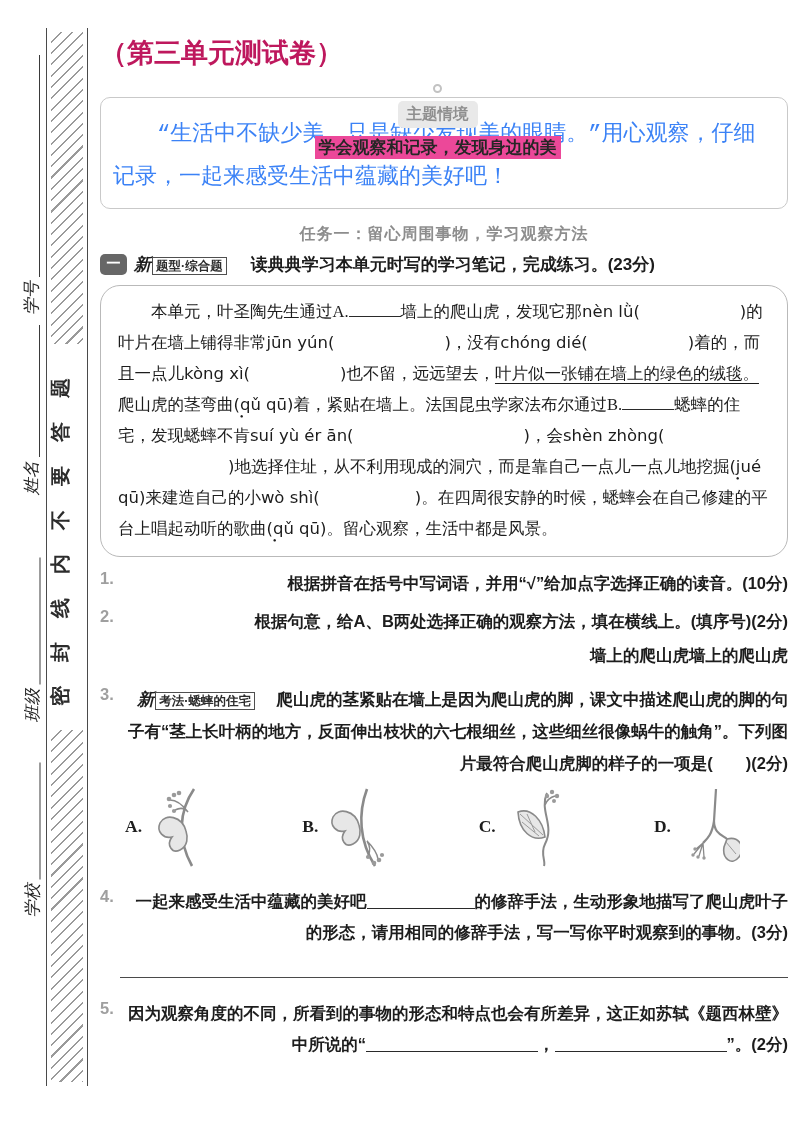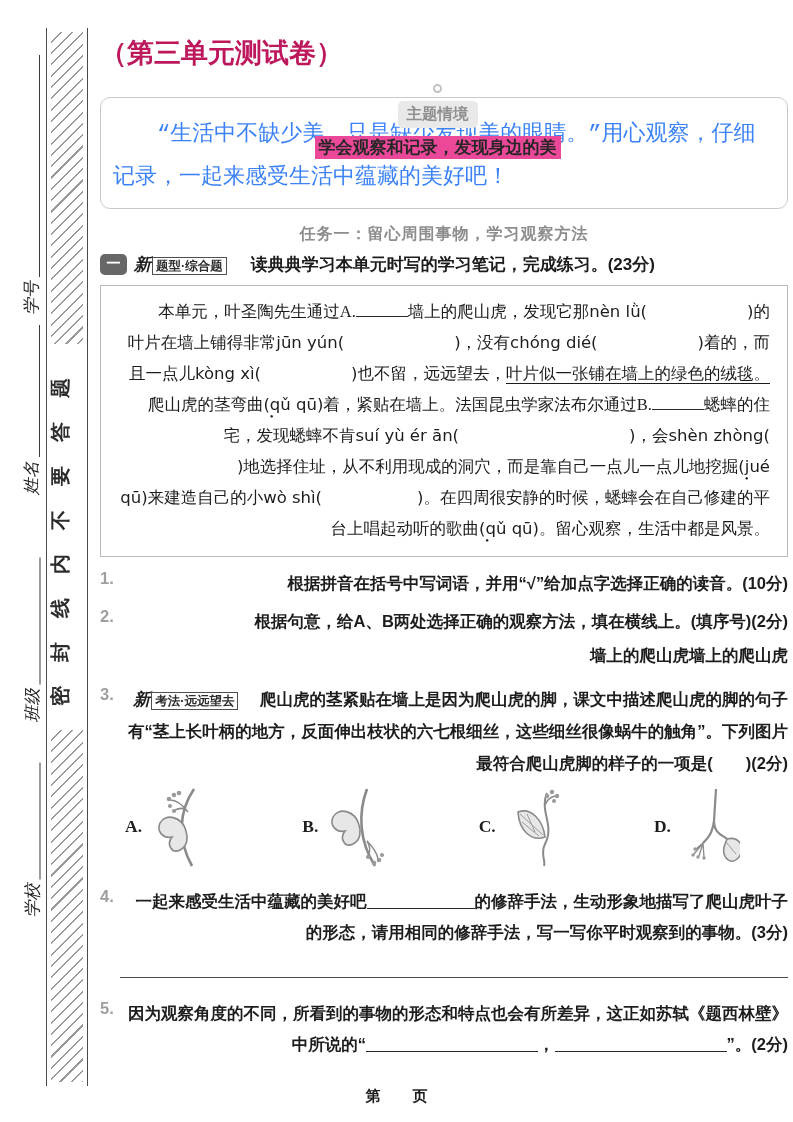--- a/index.html
+++ b/index.html
@@ -70,22 +70,22 @@
   .section-icon {
     flex:none; width:27px; height:21px; background:#676767; border-radius:5px;
     color:#fff; display:inline-flex; align-items:center; justify-content:center; font-size:14px; font-weight:bold;
   }
   .newbadge { white-space:nowrap; margin-right:17px; }
   .newbadge .nb-prefix { font-family:"Liberation Serif", serif; font-style:italic; font-weight:bold; font-size:17px; margin-right:1px; }
   .newbadge .nb-box { border:1.3px solid #4f4f4f; padding:1px 3px; font-size:12.5px; font-weight:bold; color:#2e2e2e; }
 
   
   .passage-box {
-    border:1.6px solid #b9b9b9; border-radius:0; padding:10px 17px 12px;
-    font-size:16.5px; line-height:1.88;text-align:right;
+    border:1.6px solid #b9b9b9; border-radius:20px; padding:10px 17px 12px;
+    font-size:16.5px; line-height:1.88;
   }
   .passage-box p { text-indent:2em; }
   .kai { font-family:"Liberation Serif", serif; color:#1c1c1c; }
   .pin { font-family:"DejaVu Sans", sans-serif; color:#1c1c1c; }
   .uline { text-decoration:underline; text-underline-offset:4px; text-decoration-thickness:1.4px; }
   .pblank { display:inline-block; width:52px; border-bottom:1.6px solid #2a2a2a; height:14px; }
   .pgap { display:inline-block; height:4px; }
   .dotchar { position:relative; }
   .dotchar::after { content:"•"; position:absolute; left:50%; transform:translateX(-50%); bottom:-13px; font-size:11px; color:#1c1c1c; }
 
@@ -183,21 +183,21 @@
           <span>根据句意，给A、B两处选择正确的观察方法，填在横线上。(填序号)</span><span class="qpts">(2分)</span>
           <div class="opt-row">
             <span class="opt1">墙上的爬山虎</span><span>墙上的爬山虎</span>
           </div>
         </div>
       </div>
 
       <div class="q">
         <span class="qnum">3.</span>
         <div class="qbody">
-          <span class="newbadge"><span class="nb-prefix">新</span><span class="nb-box">考法·远远望去</span></span>
+          <span class="newbadge"><span class="nb-prefix">新</span><span class="nb-box">考法·蟋蟀的住宅</span></span>
           <span>爬山虎的茎紧贴在墙上是因为爬山虎的脚，课文中描述爬山虎的脚的句子有“茎上长叶柄的地方，反面伸出枝状的六七根细丝，这些细丝很像蜗牛的触角”。下列图片最符合爬山虎脚的样子的一项是(　　)</span><span class="qpts">(2分)</span>
 
           <div class="fig-row">
             <div class="fig">
               <span class="fig-label">A.</span>
               <svg width="62" height="80" viewBox="0 0 62 80">
                 <path d="M45 2 C30 24 28 52 43 79" fill="none" stroke="#8a8a8a" stroke-width="2.6"></path>
                 <path d="M37 44 C33 29 16 26 11 36 C7 45 15 52 23 50 C17 58 23 67 31 63 C39 59 39 50 37 44 Z" fill="#e7e7e7" stroke="#8a8a8a" stroke-width="1.6"></path>
                 <path d="M39 25 C33 17 27 13 21 13 M39 25 C35 20 30 21 26 23" fill="none" stroke="#8a8a8a" stroke-width="1.5"></path>
                 <circle cx="20" cy="12" r="2.3" fill="#9a9a9a"></circle>
@@ -261,17 +261,14 @@
       <div class="q q5-wrap">
         <span class="qnum">5.</span>
         <div class="qbody">
           <span>因为观察角度的不同，所看到的事物的形态和特点也会有所差异，这正如苏轼《题西林壁》中所说的“</span><span class="inline-blank blank-q5"></span><span>，</span><span class="inline-blank blank-q5"></span><span>”。</span><span class="qpts">(2分)</span>
         </div>
       </div>
 
     </div>
   </div>
 
-  <div class="footer">
-    <span>第</span><span>页</span>
-  </div>
 
 </div>
 
 </body></html>

